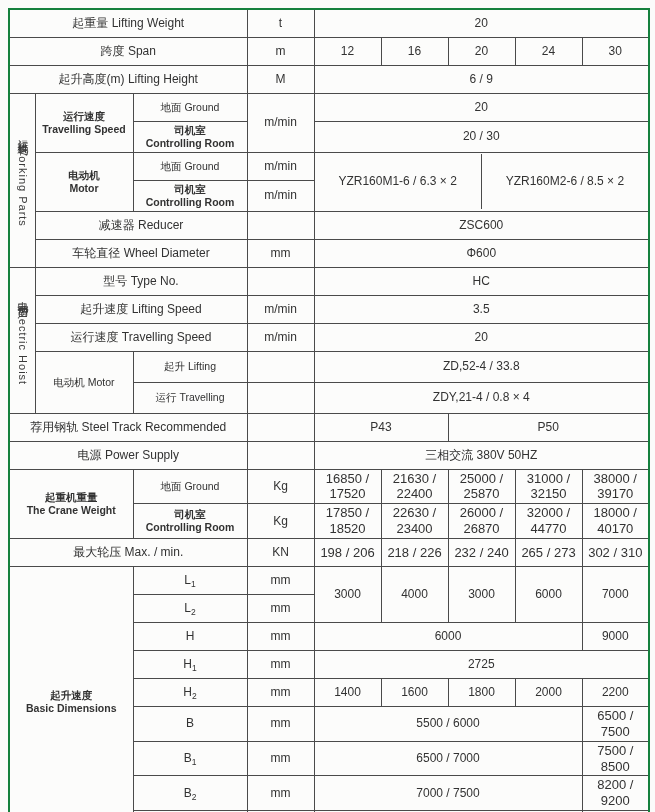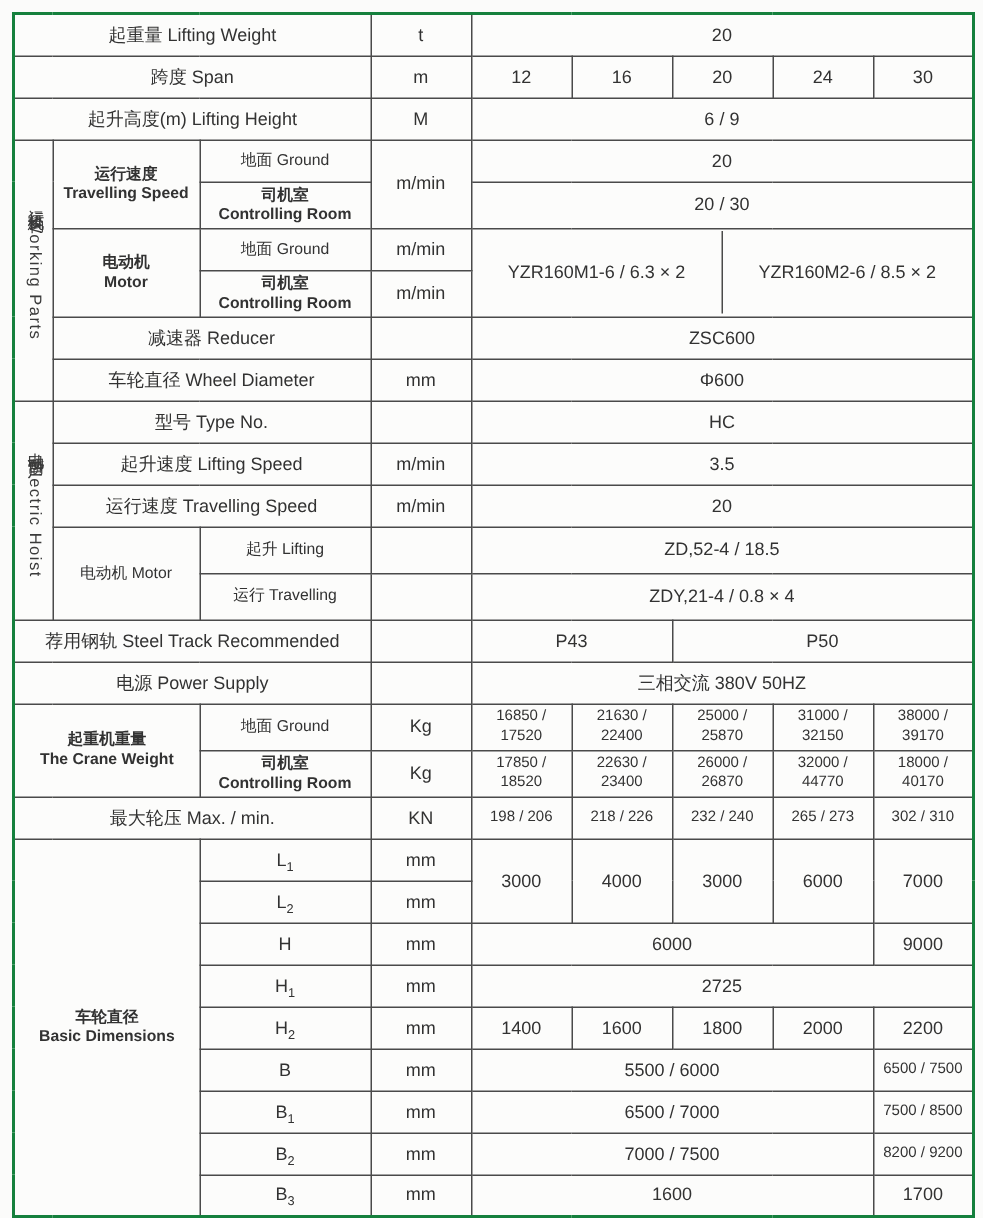--- a/index.html
+++ b/index.html
@@ -24,21 +24,21 @@
     font-size: 12px;
     line-height: 1.22;
     padding: 1px 2px;
     background: #fcfcfb;
     overflow: hidden;
   }
   tr { height: 28px; }
   tr.tall { height: 31px; }
   .ln { display: block; font-weight: bold; }
   .sm { font-size: 10.5px; }
-  .num { font-size: 10px; }
+  .num { font-size: 13px; }
   td sub { font-size: 8.5px; line-height: 0; }
   .vcell { padding: 0; }
   .vlabel {
     display: inline-block;
     writing-mode: vertical-lr;
     text-orientation: mixed;
     font-size: 11px;
     letter-spacing: 2px;
     color: #3a3a3a;
     white-space: nowrap;
@@ -162,21 +162,21 @@
   <tr>
     <td colspan="2">运行速度 Travelling Speed</td>
     <td>m/min</td>
     <td colspan="5">20</td>
   </tr>
 
   <tr class="tall">
     <td rowspan="2" class="sm">电动机 Motor</td>
     <td class="sm">起升 Lifting</td>
     <td></td>
-    <td colspan="5">ZD,52-4 / 18.5</td>
+    <td colspan="5">ZD,52-4 / 33.8</td>
   </tr>
 
   <tr class="tall">
     <td class="sm">运行 Travelling</td>
     <td></td>
     <td colspan="5">ZDY,21-4 / 0.8 × 4</td>
   </tr>
 
   <tr>
     <td colspan="3">荐用钢轨 Steel Track Recommended</td>
@@ -223,21 +223,21 @@
     <td>KN</td>
     <td class="num">198 / 206</td>
     <td class="num">218 / 226</td>
     <td class="num">232 / 240</td>
     <td class="num">265 / 273</td>
     <td class="num">302 / 310</td>
   </tr>
 
   <tr>
     <td colspan="2" rowspan="9">
-      <span class="ln sm">车轮直径</span>
+      <span class="ln sm">起升速度</span>
       <span class="ln sm">Basic Dimensions</span>
     </td>
     <td><span>L</span><sub>1</sub></td>
     <td>mm</td>
     <td rowspan="2">3000</td>
     <td rowspan="2">4000</td>
     <td rowspan="2">3000</td>
     <td rowspan="2">6000</td>
     <td rowspan="2">7000</td>
   </tr>

